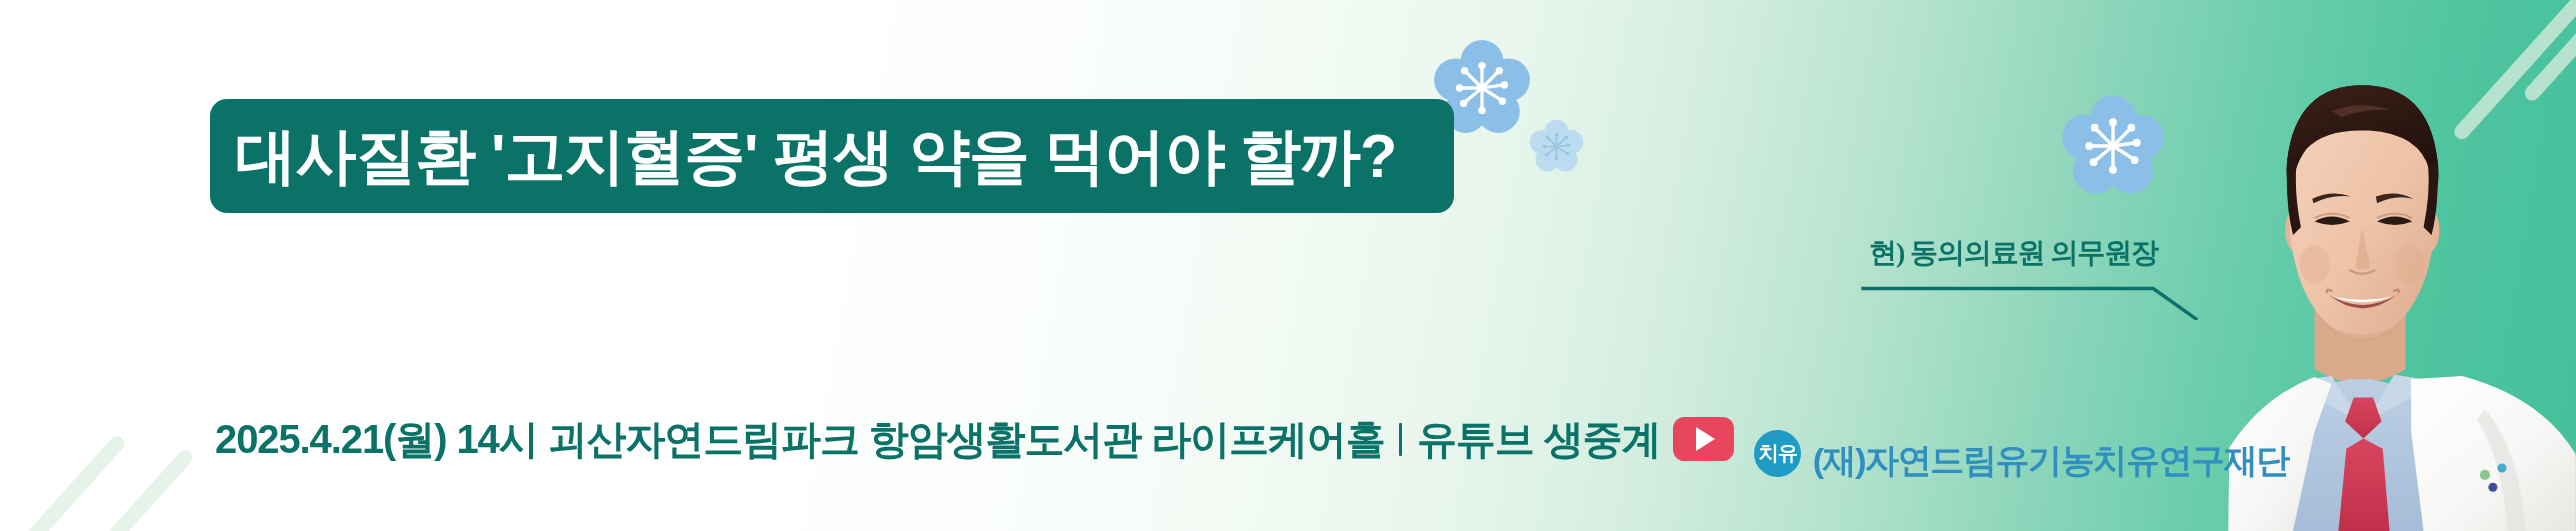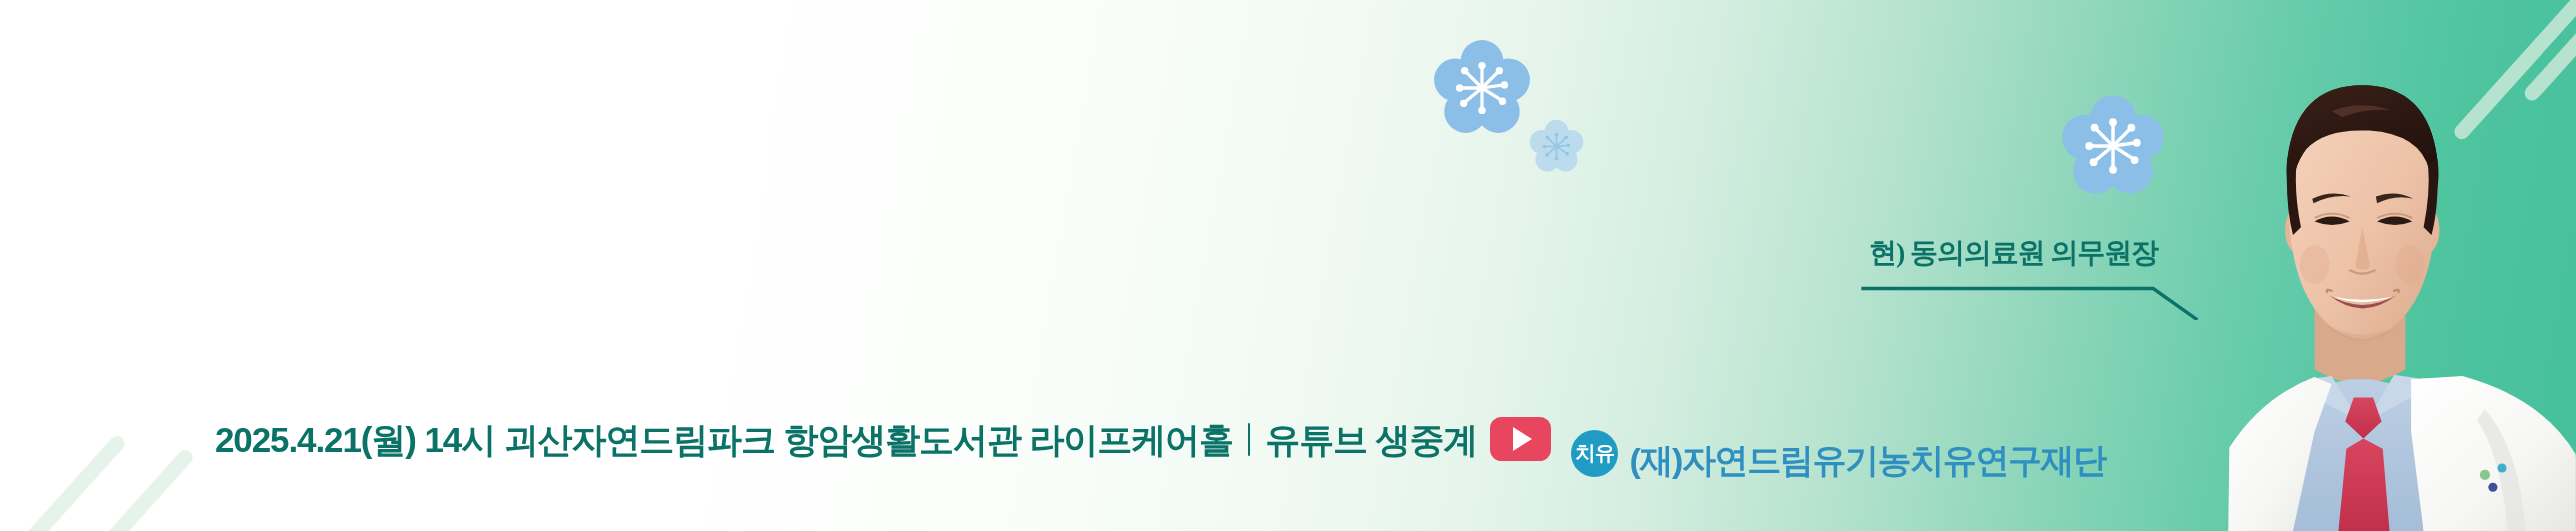--- a/index.html
+++ b/index.html
@@ -78,21 +78,21 @@
   .infoline{
     position:absolute;
     left:215px; top:414px;
     height:50px;
     display:flex;
     align-items:center;
     white-space:nowrap;
   }
   .info-text{
     color:#0A7267;
-    font-size:35px;
+    font-size:40px;
     font-weight:bold;
     letter-spacing:-1.1px;
     line-height:1;
   }
   .info-sep{
     display:inline-block;
     width:2.8px;
     height:33px;
     background:#0A7267;
     margin:0 14.8px;
@@ -370,20 +370,23 @@
 
         <g opacity=".9">
           <circle cx="600" cy="836" r="9" fill="#7DC27F"></circle>
           <circle cx="630" cy="824" r="8" fill="#2EA7C9"></circle>
           <circle cx="614" cy="858" r="8" fill="#2C3E8F"></circle>
         </g>
       </g>
     </svg>
   </div>
 
+  <div class="title-pill">
+    <div class="title-pill-text">대사질환 '고지혈증'  평생 약을 먹어야 할까?</div>
+  </div>
 
 
   <div class="cred">
     <span class="cred-text">현) 동의의료원 의무원장</span>
   </div>
   <svg class="cred-rule" viewBox="0 0 600 64" xmlns="http://www.w3.org/2000/svg">
     <path d="M4 8 L520 8 L596 62" fill="none" stroke="#0A7267" stroke-width="6" stroke-linecap="square"></path>
   </svg>
 
   <div class="infoline">

